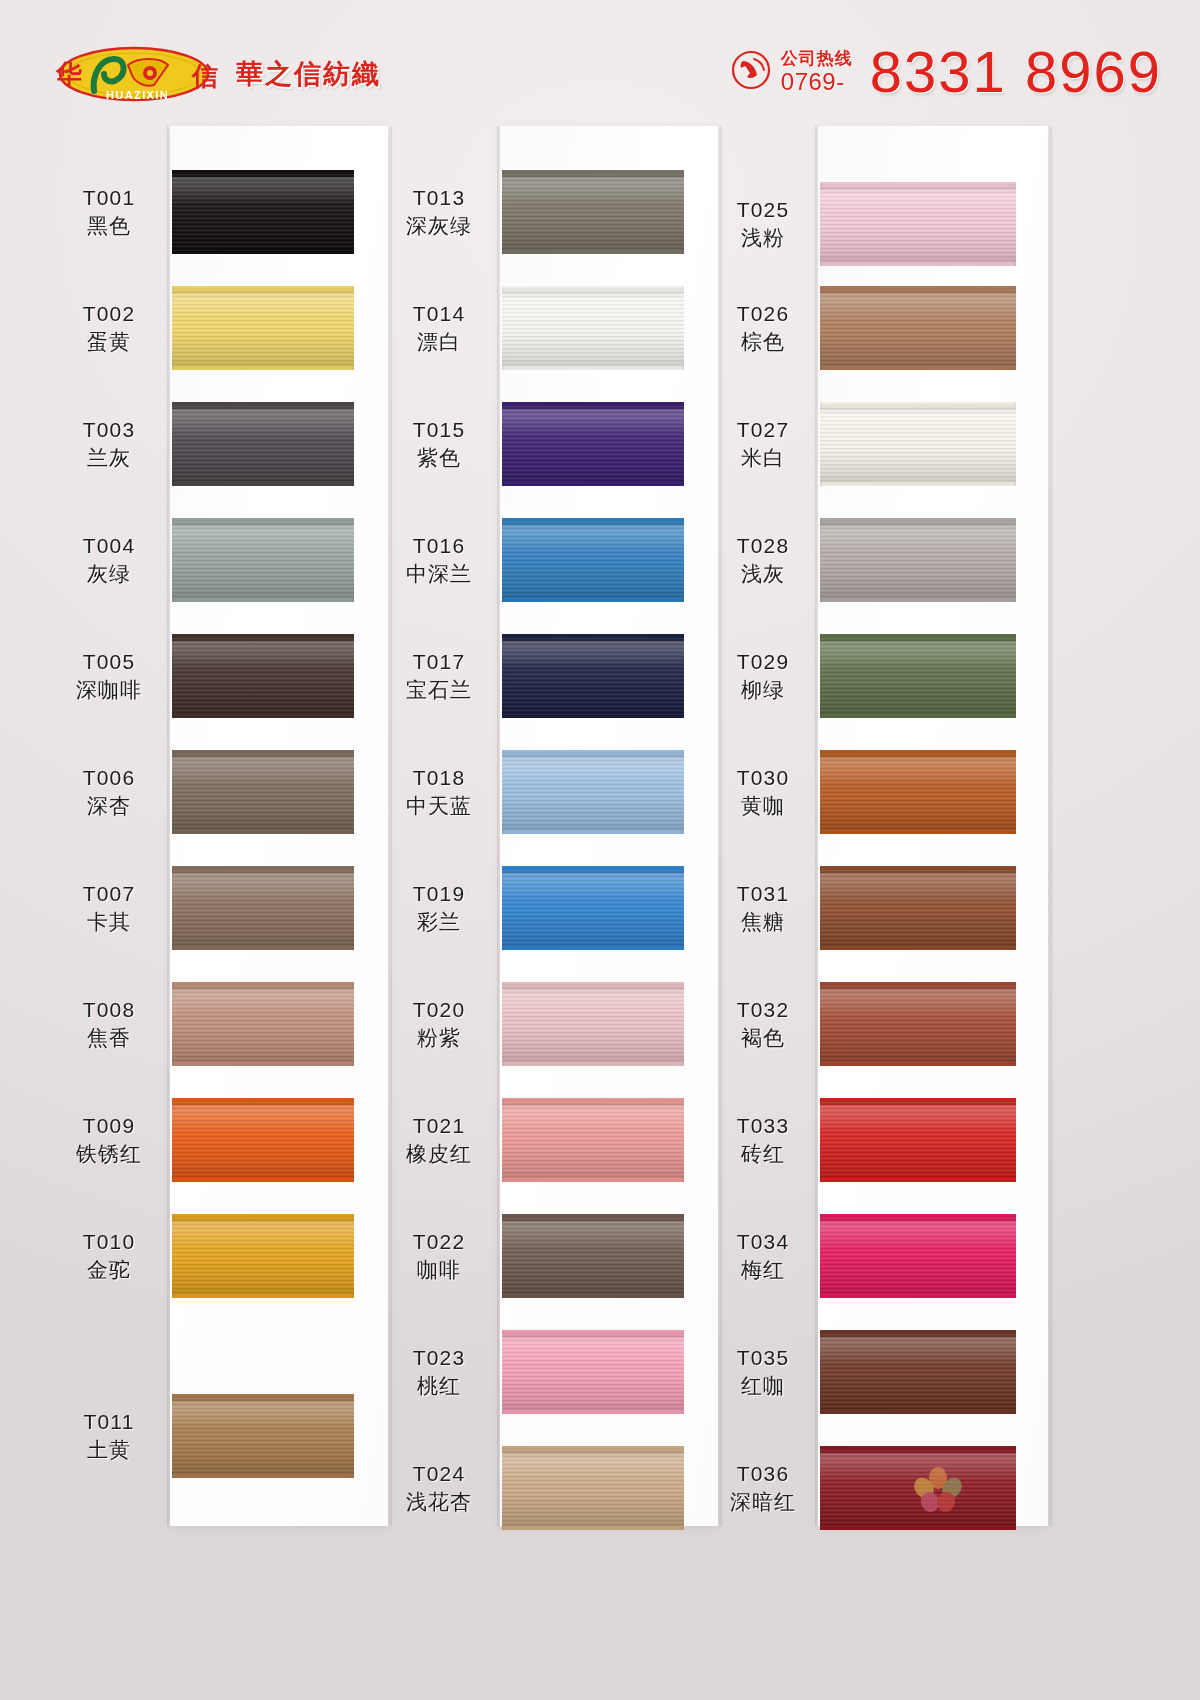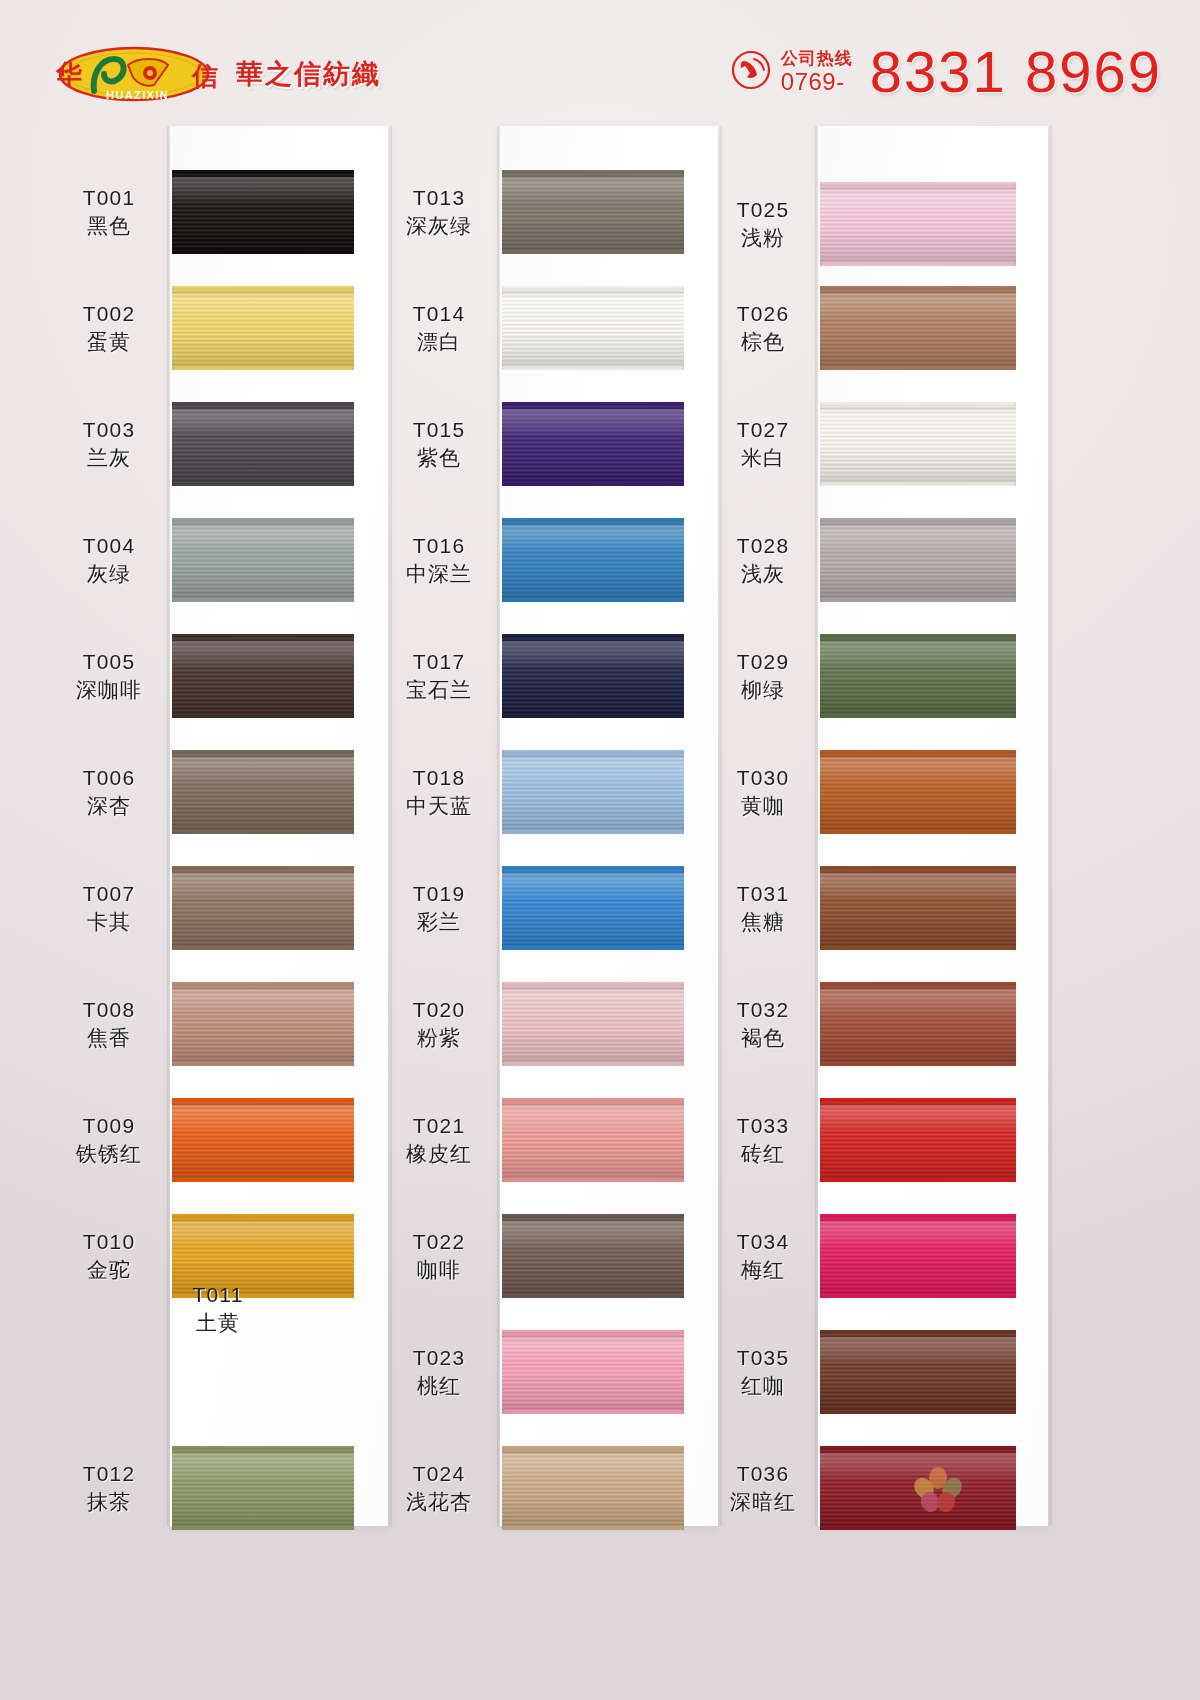--- a/index.html
+++ b/index.html
@@ -414,41 +414,29 @@
               <span class="code">T010</span>
               <span class="cname">金驼</span>
             </div>
             <div class="swatch" style="background: rgb(232, 164, 26);">
               <div class="body"></div>
               <div class="fuzz-t" style="background: rgb(232, 164, 26);"></div>
               <div class="fuzz-b" style="background: rgb(232, 164, 26);"></div>
               <div class="sheen"></div>
             </div>
           </div>
-          <div class="row" style="top: 1156px; flex-direction: column;">
+          <div class="row" style="top: 1252px;">
             <div class="label">
               <span class="code">T011</span>
               <span class="cname">土黄</span>
             </div>
             <div class="swatch" style="background: rgb(169, 124, 76);">
               <div class="body"></div>
               <div class="fuzz-t" style="background: rgb(169, 124, 76);"></div>
               <div class="fuzz-b" style="background: rgb(169, 124, 76);"></div>
-              <div class="sheen"></div>
-            </div>
-          </div>
-          <div class="row" style="top: 1304px;">
-            <div class="label">
-              <span class="code">T012</span>
-              <span class="cname">抹茶</span>
-            </div>
-            <div class="swatch" style="background: rgb(140, 154, 99);">
-              <div class="body"></div>
-              <div class="fuzz-t" style="background: rgb(140, 154, 99);"></div>
-              <div class="fuzz-b" style="background: rgb(140, 154, 99);"></div>
               <div class="sheen"></div>
             </div>
           </div>
         </div>
     </div>
     <div class="column col-1">
       <div class="strip"></div>
       <div class="rows">
           <div class="row" style="top: 28px;">
             <div class="label">

